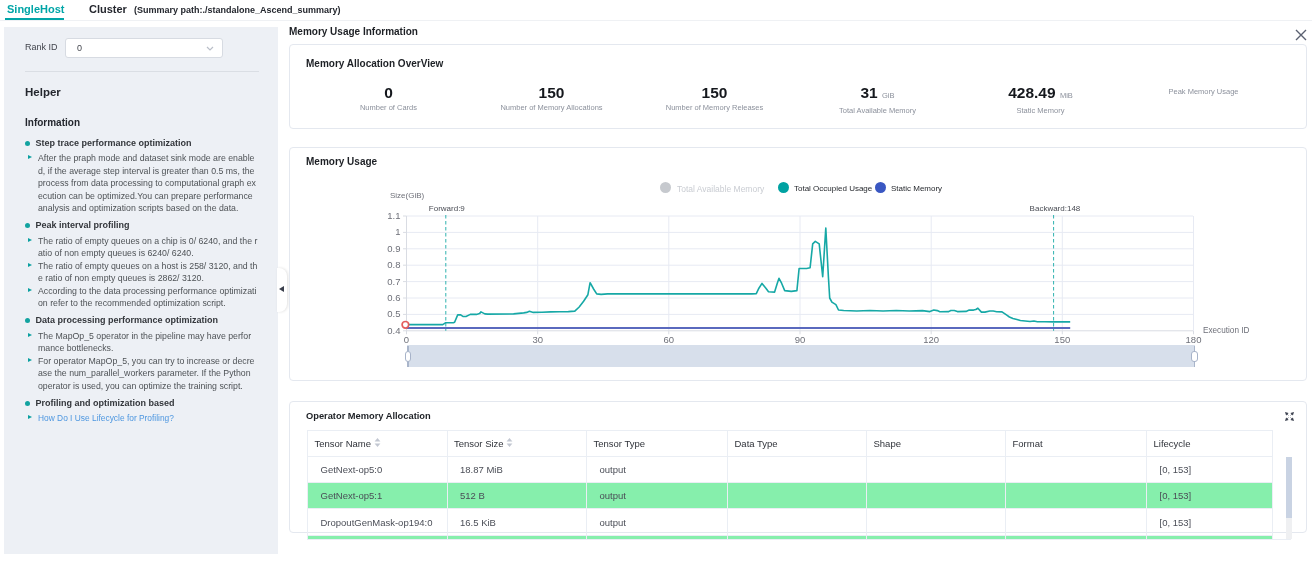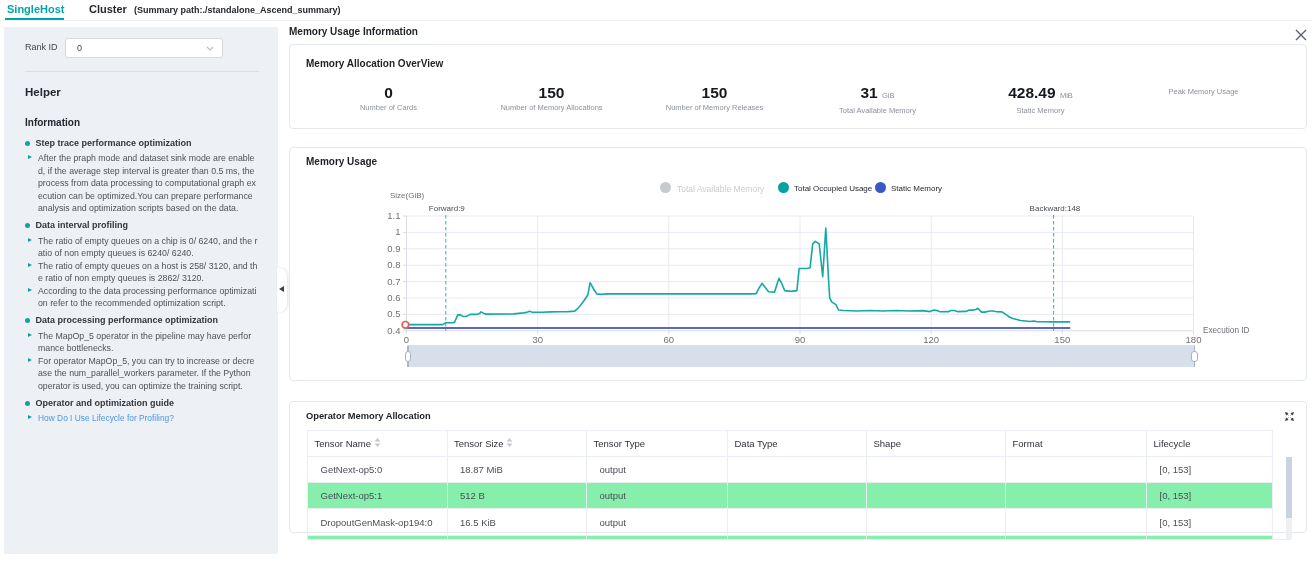--- a/index.html
+++ b/index.html
@@ -71,28 +71,28 @@
 <svg style="position:absolute;right:8px;top:7px" width="8" height="5" viewBox="0 0 8 5">
       <path d="M1 1 L4 4 L7 1" stroke="#b9bec8" stroke-width="1.2" fill="none"></path>
     </svg>
 </div>
 <div id="divider"></div>
 <div id="helper">Helper</div>
 <div id="sugtitle">Information</div>
 <div id="suglist">
 <div class="shead">Step trace performance optimization</div>
 <div class="sitem">After the praph mode and dataset sink mode are enable<br>d, if the average step interval is greater than 0.5 ms, the<br>process from data processing to computational graph ex<br>ecution can be optimized.You can prepare performance<br>analysis and optimization scripts based on the data.</div>
-<div class="shead">Data interval profiling</div>
+<div class="shead">Peak interval profiling</div>
 <div class="sitem">The ratio of empty queues on a chip is 0/ 6240, and the r<br>atio of non empty queues is 6240/ 6240.</div>
 <div class="sitem">The ratio of empty queues on a host is 258/ 3120, and th<br>e ratio of non empty queues is 2862/ 3120.</div>
 <div class="sitem">According to the data processing performance optimizati<br>on refer to the recommended optimization script.</div>
 <div class="shead">Data processing performance optimization</div>
 <div class="sitem">The MapOp_5 operator in the pipeline may have perfor<br>mance bottlenecks.</div>
 <div class="sitem">For operator MapOp_5, you can try to increase or decre<br>ase the num_parallel_workers parameter. If the Python<br>operator is used, you can optimize the training script.</div>
-<div class="shead">Operator and optimization guide</div>
+<div class="shead">Profiling and optimization based</div>
 <div class="sitem"><span class="slink">How Do I Use Lifecycle for Profiling?</span></div>
 </div>
 <div id="handle"></div>
 
 <div id="mtitle">Memory Usage Information</div>
 <svg id="closex" width="14" height="14" viewBox="0 0 14 14">
     <path d="M2 2 L12 12 M12 2 L2 12" stroke="#5a6070" stroke-width="1.4" fill="none"></path>
   </svg>
 
 <div class="card" id="ovcard">

